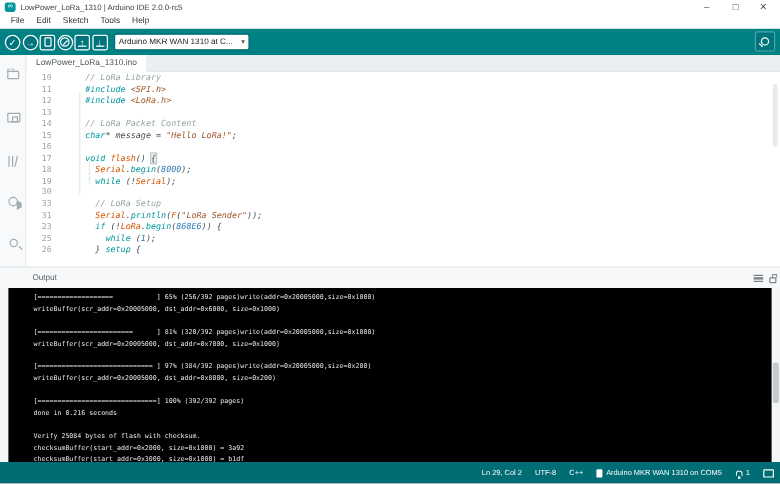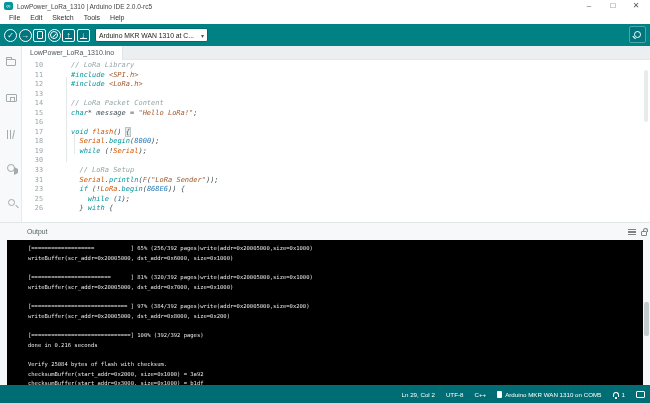--- a/index.html
+++ b/index.html
@@ -217,21 +217,21 @@
         <div class="cl">
           <span class="num">23</span>
           <pre><span class="pl">  </span><span class="kw">if</span><span class="pl"> (!</span><span class="fn">LoRa</span><span class="pl">.</span><span class="kw">begin</span><span class="pl">(</span><span class="nm">868E6</span><span class="pl">)) {</span></pre>
         </div>
         <div class="cl">
           <span class="num">25</span>
           <pre><span class="pl">    </span><span class="kw">while</span><span class="pl"> (</span><span class="nm">1</span><span class="pl">);</span></pre>
         </div>
         <div class="cl">
           <span class="num">26</span>
-          <pre><span class="pl">  } </span><span class="kw">with</span><span class="pl"> {</span></pre>
+          <pre><span class="pl">  } </span><span class="kw">setup</span><span class="pl"> {</span></pre>
         </div>
       </div>
   </div>
   <div class="guide g1" style="position:absolute; left:65.5px;"></div>
   <div class="guide g2" style="position:absolute; left:74px;"></div>
   <div class="vscroll" style="position:absolute; right:2px; top:70px;"></div>
 
   <div class="outheader">
     <span class="outtitle">Output</span>
     <span class="oh-ic ic-lines"></span>

